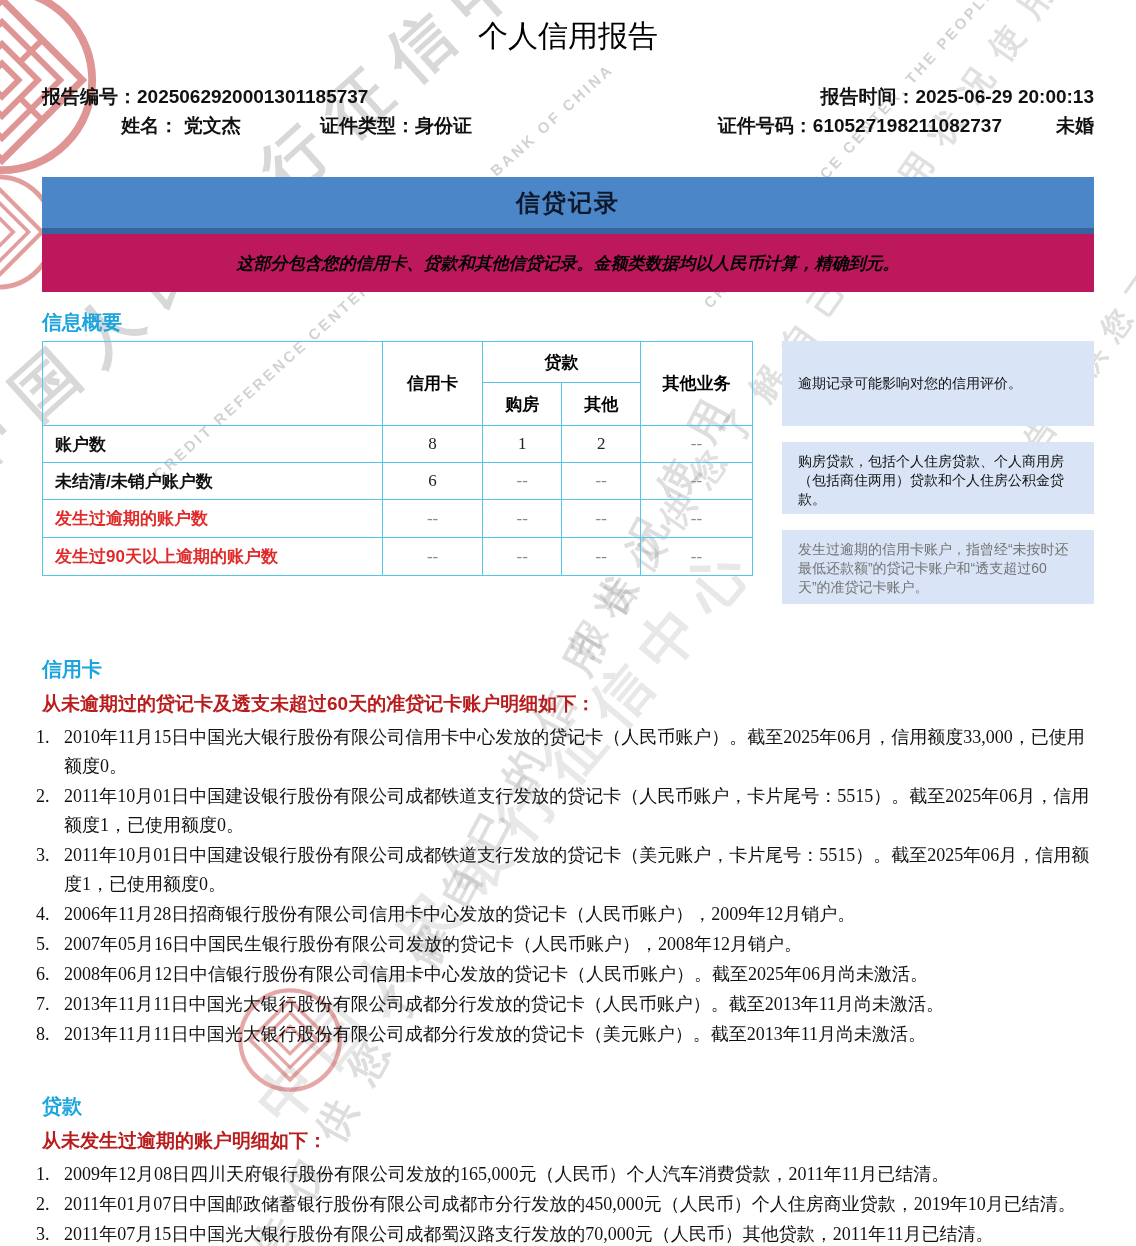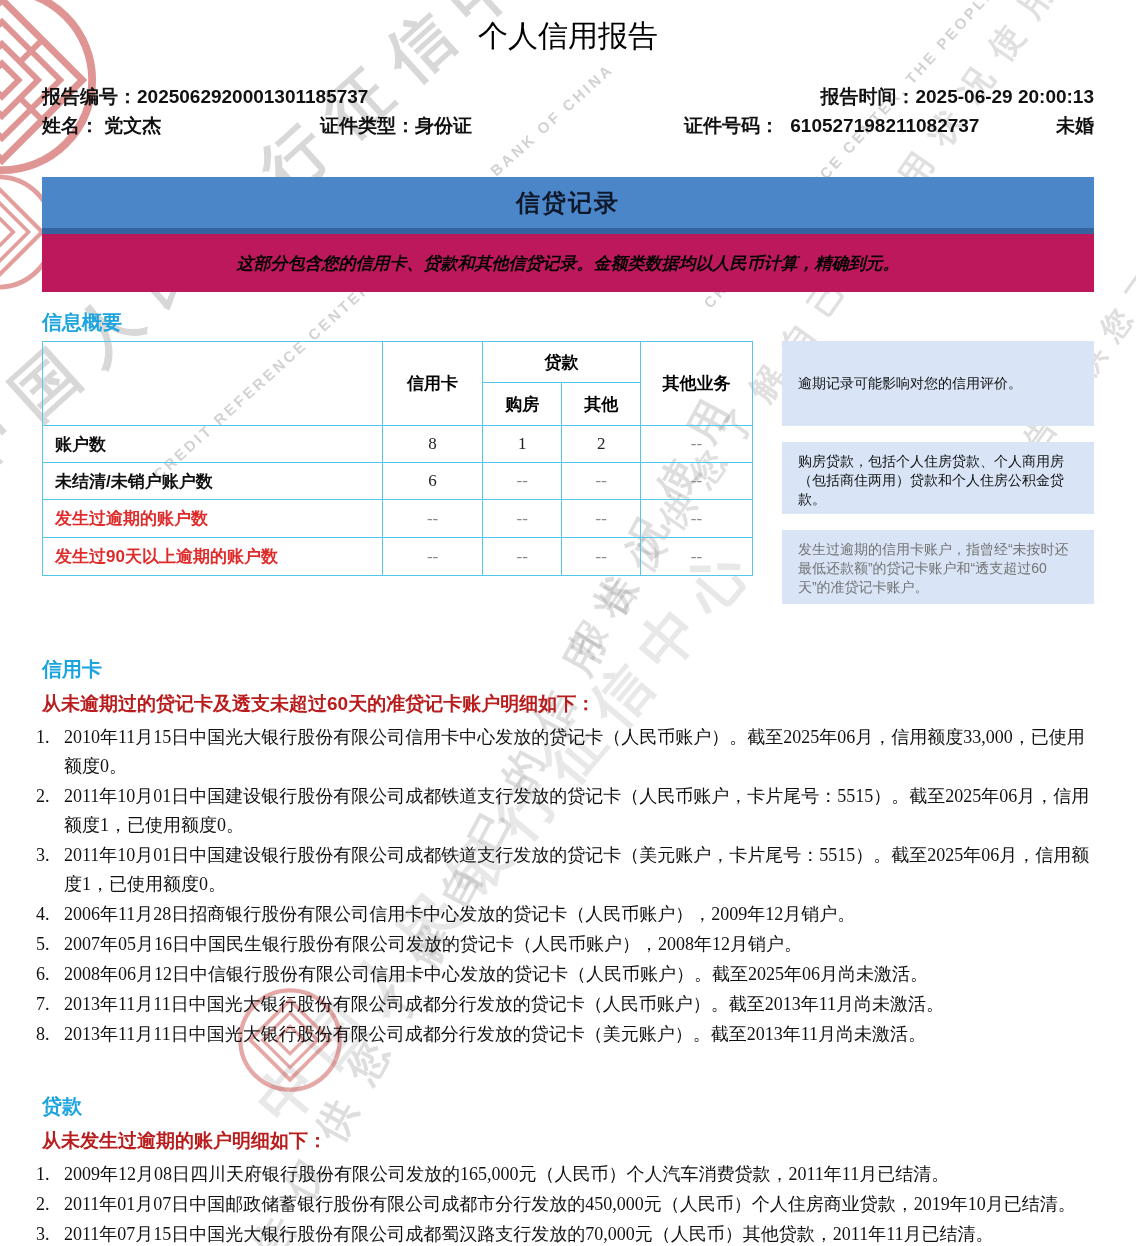--- a/index.html
+++ b/index.html
@@ -20,23 +20,23 @@
   .seal-corner{left:-96px;top:-18px;width:196px;height:196px;opacity:.55;}
   .seal-left{left:-62px;top:172px;width:120px;height:120px;opacity:.5;}
   .seal-mid{left:236px;top:986px;width:108px;height:108px;opacity:.45;}
   
   .content{position:relative;z-index:1;padding:0 42px;}
   h1.title{margin:16px 0 0;text-align:center;font-size:30px;font-weight:normal;color:#000;}
   .meta{margin-top:26px;font-size:19px;font-weight:bold;line-height:28px;}
   .meta-row{display:flex;}
   .meta-row1{justify-content:space-between;}
   .meta-row2{margin-top:1px;}
-  .m-name{width:278px;}
+  .m-name{width:278px;text-align:center;}
   .m-idtype{width:364px;}
-  .m-idno{flex:1;display:flex;justify-content:space-between;}
+  .m-idno{flex:1;display:flex;justify-content:flex-end;}
   .m-idno .gap{display:inline-block;width:54px;}
   .label{font-weight:bold;}
   
   .banner{margin-top:37px;height:51px;background:#4a86c8;border-bottom:6px solid #36649f;
           display:flex;align-items:center;justify-content:center;}
   .banner span{color:#0f172a;font-size:24px;font-weight:bold;letter-spacing:2px;}
   .intro{height:58px;background:#be185d;display:flex;align-items:center;justify-content:center;}
   .intro span{font-size:17px;font-weight:bold;font-style:italic;color:#000;}
   
   .sec-title{color:#1ba4de;font-size:20px;font-weight:bold;margin:0;}

